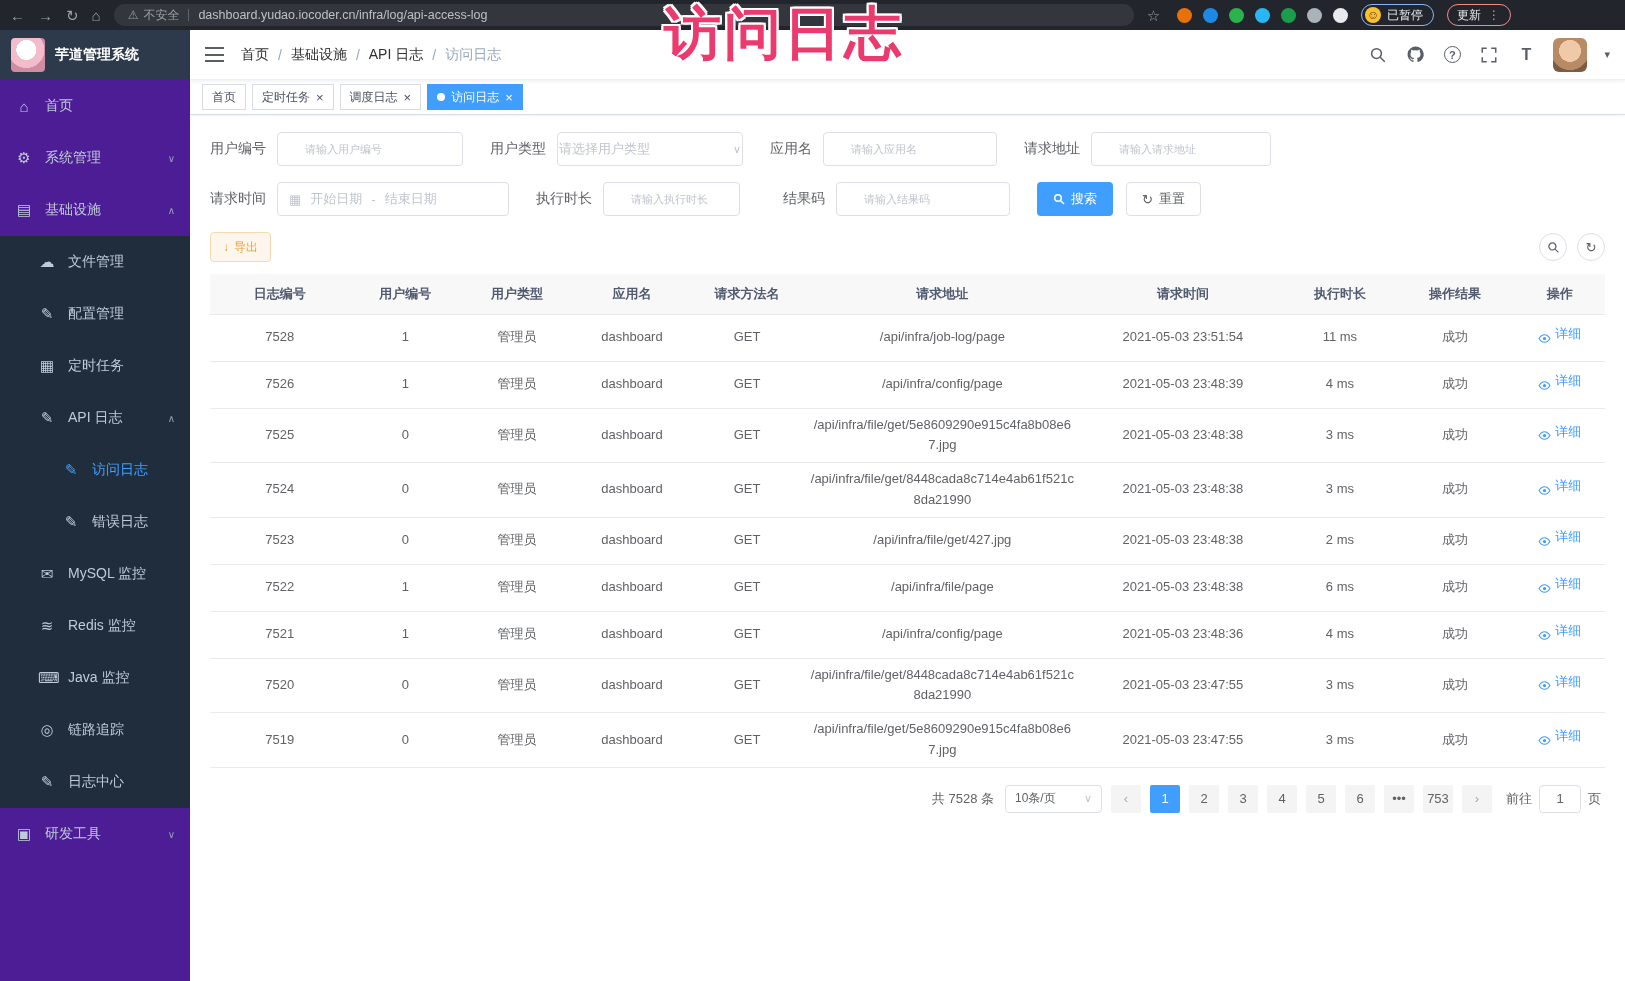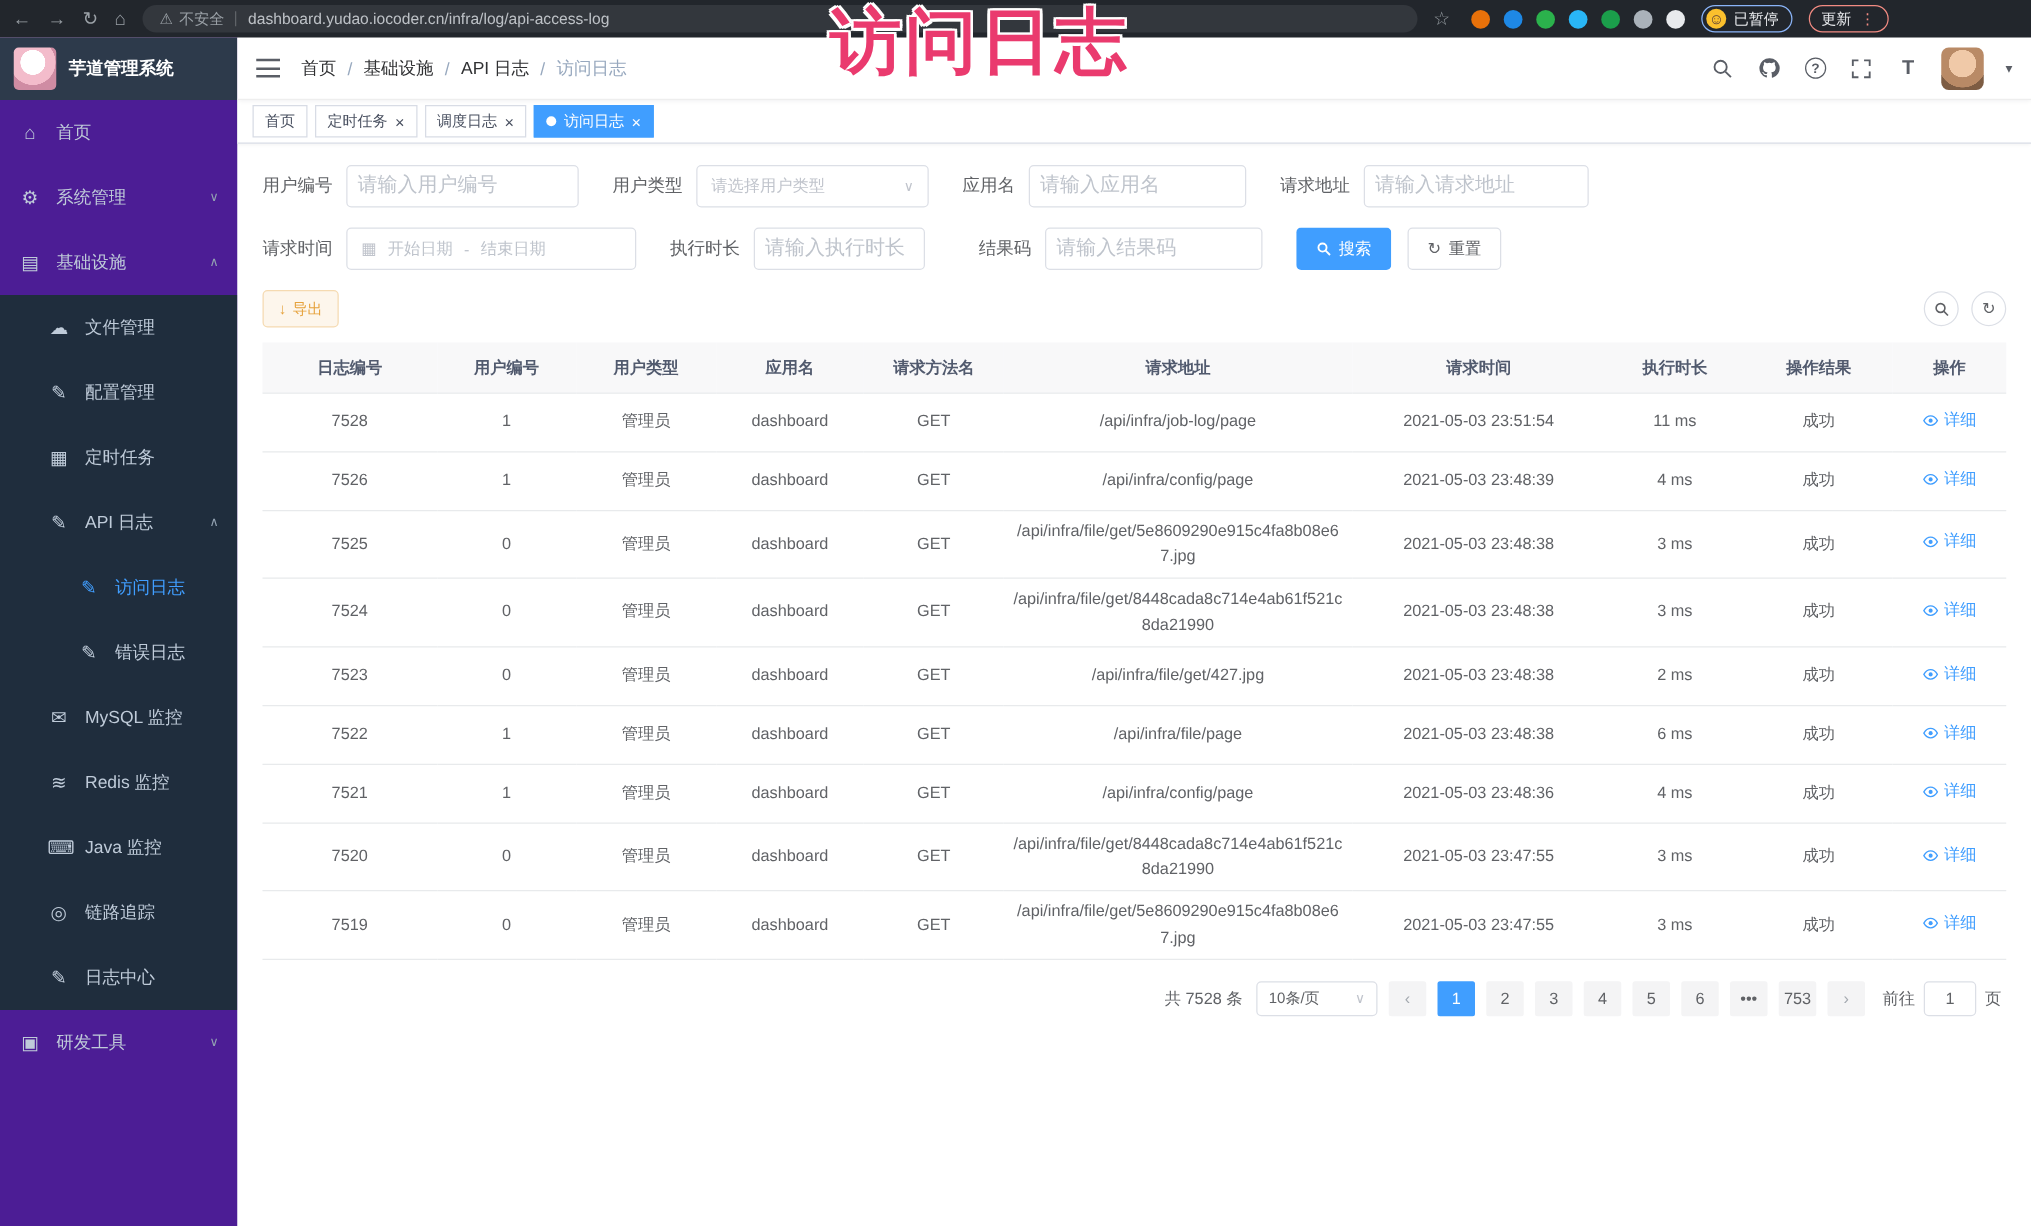--- a/index.html
+++ b/index.html
@@ -72,46 +72,46 @@
   .tag { height: 26px; display: inline-flex; align-items: center; gap: 6px; padding: 0 9px;
     border: 1px solid #d8dce5; background: #fff; color: #495060; font-size: 12px; cursor: pointer; }
   .tag .dot { width: 8px; height: 8px; border-radius: 50%; background: #fff; }
   .tag .close { font-size: 13px; line-height: 1; }
   .tag.active { background: #409eff; border-color: #409eff; color: #fff; }
   
   .content { flex: 1; padding: 17px 20px 0; overflow: hidden; }
   .f-row { display: flex; align-items: center; margin-bottom: 16px; }
   .f-label { font-size: 14px; color: #606266; margin-right: 11px; white-space: nowrap; }
   .f-group { display: flex; align-items: center; margin-right: 27px; }
-  .el-input { height: 34px; border: 1px solid #dcdfe6; border-radius: 4px; padding: 0 8px;
-    font-size: 16px; color: #606266; outline: none; width: 186px; font-family: inherit; }
+  .el-input { height: 34px; border: 1px solid #dcdfe6; border-radius: 4px; padding: 0 27px;
+    font-size: 11px; color: #606266; outline: none; width: 186px; font-family: inherit; }
   .el-input::placeholder { color: #bfc4cc; }
   .select-box { width: 186px; height: 34px; border: 1px solid #dcdfe6; border-radius: 4px;
-    display: flex; align-items: center; justify-content: space-between; padding: 0 11px;
+    display: flex; align-items: center; justify-content: space-between; padding: 0 1px;
     font-size: 13px; color: #c0c4cc; cursor: pointer; }
   .select-box .sel-caret { color: #c0c4cc; font-size: 11px; }
   .range-box { width: 232px; height: 34px; border: 1px solid #dcdfe6; border-radius: 4px;
     display: flex; align-items: center; gap: 9px; padding: 0 11px; font-size: 13px; color: #bfc4cc; cursor: pointer; }
   .range-box .cal { font-size: 13px; color: #c0c4cc; }
   .btn { height: 34px; border-radius: 4px; font-size: 13px; display: inline-flex; align-items: center;
     gap: 6px; padding: 0 15px; cursor: pointer; border: 1px solid transparent; font-family: inherit; }
   .btn-primary { background: #409eff; color: #fff; }
   .btn-plain { background: #fff; border-color: #dcdfe6; color: #606266; }
   .btn-export { height: 30px; background: #fdf6ec; border: 1px solid #f5dab1; color: #e6a23c;
     font-size: 12px; border-radius: 4px; display: inline-flex; align-items: center; gap: 5px; padding: 0 12px; cursor: pointer; }
   .toolbar-row { display: flex; align-items: center; justify-content: space-between; margin: 2px 0 12px; }
   .circle-tools { display: flex; gap: 10px; }
   .circle-btn { width: 28px; height: 28px; border: 1px solid #dcdfe6; border-radius: 50%;
     display: flex; align-items: center; justify-content: center; color: #606266; font-size: 13px; cursor: pointer; background:#fff; }
   
   table { width: 100%; border-collapse: collapse; font-size: 13px; color: #606266; table-layout: fixed; }
   thead th { background: #f8f8f9; color: #515a6e; font-weight: bold; height: 40px;
     border-bottom: 1px solid #e8eaec; padding: 0 6px; text-align: center; }
   tbody td { border-bottom: 1px solid #e8eaec; height: 47px; padding: 6px; text-align: center; word-break: break-all; line-height: 1.6; }
-  .link-detail { color: #409eff; display: inline-flex; align-items: center; gap: 4px; cursor: pointer; white-space: nowrap; }
+  .link-detail { color: #409eff; display: inline-flex; align-items: flex-end; gap: 4px; cursor: pointer; white-space: nowrap; }
   
   .pagination { display: flex; align-items: center; justify-content: flex-end; gap: 9px;
     margin: 17px 4px 0; font-size: 13px; color: #606266; }
   .pg-total { margin-right: 2px; }
   .size-box { width: 97px; height: 28px; border: 1px solid #dcdfe6; border-radius: 4px;
     display: flex; align-items: center; justify-content: space-between; padding: 0 9px;
     font-size: 12px; color: #606266; cursor: pointer; }
   .pg-btn { min-width: 30px; height: 28px; padding: 0 4px; background: #f4f4f5; border-radius: 2px;
     display: inline-flex; align-items: center; justify-content: center; color: #606266; cursor: pointer; }
   .pg-btn.active { background: #409eff; color: #fff; }

